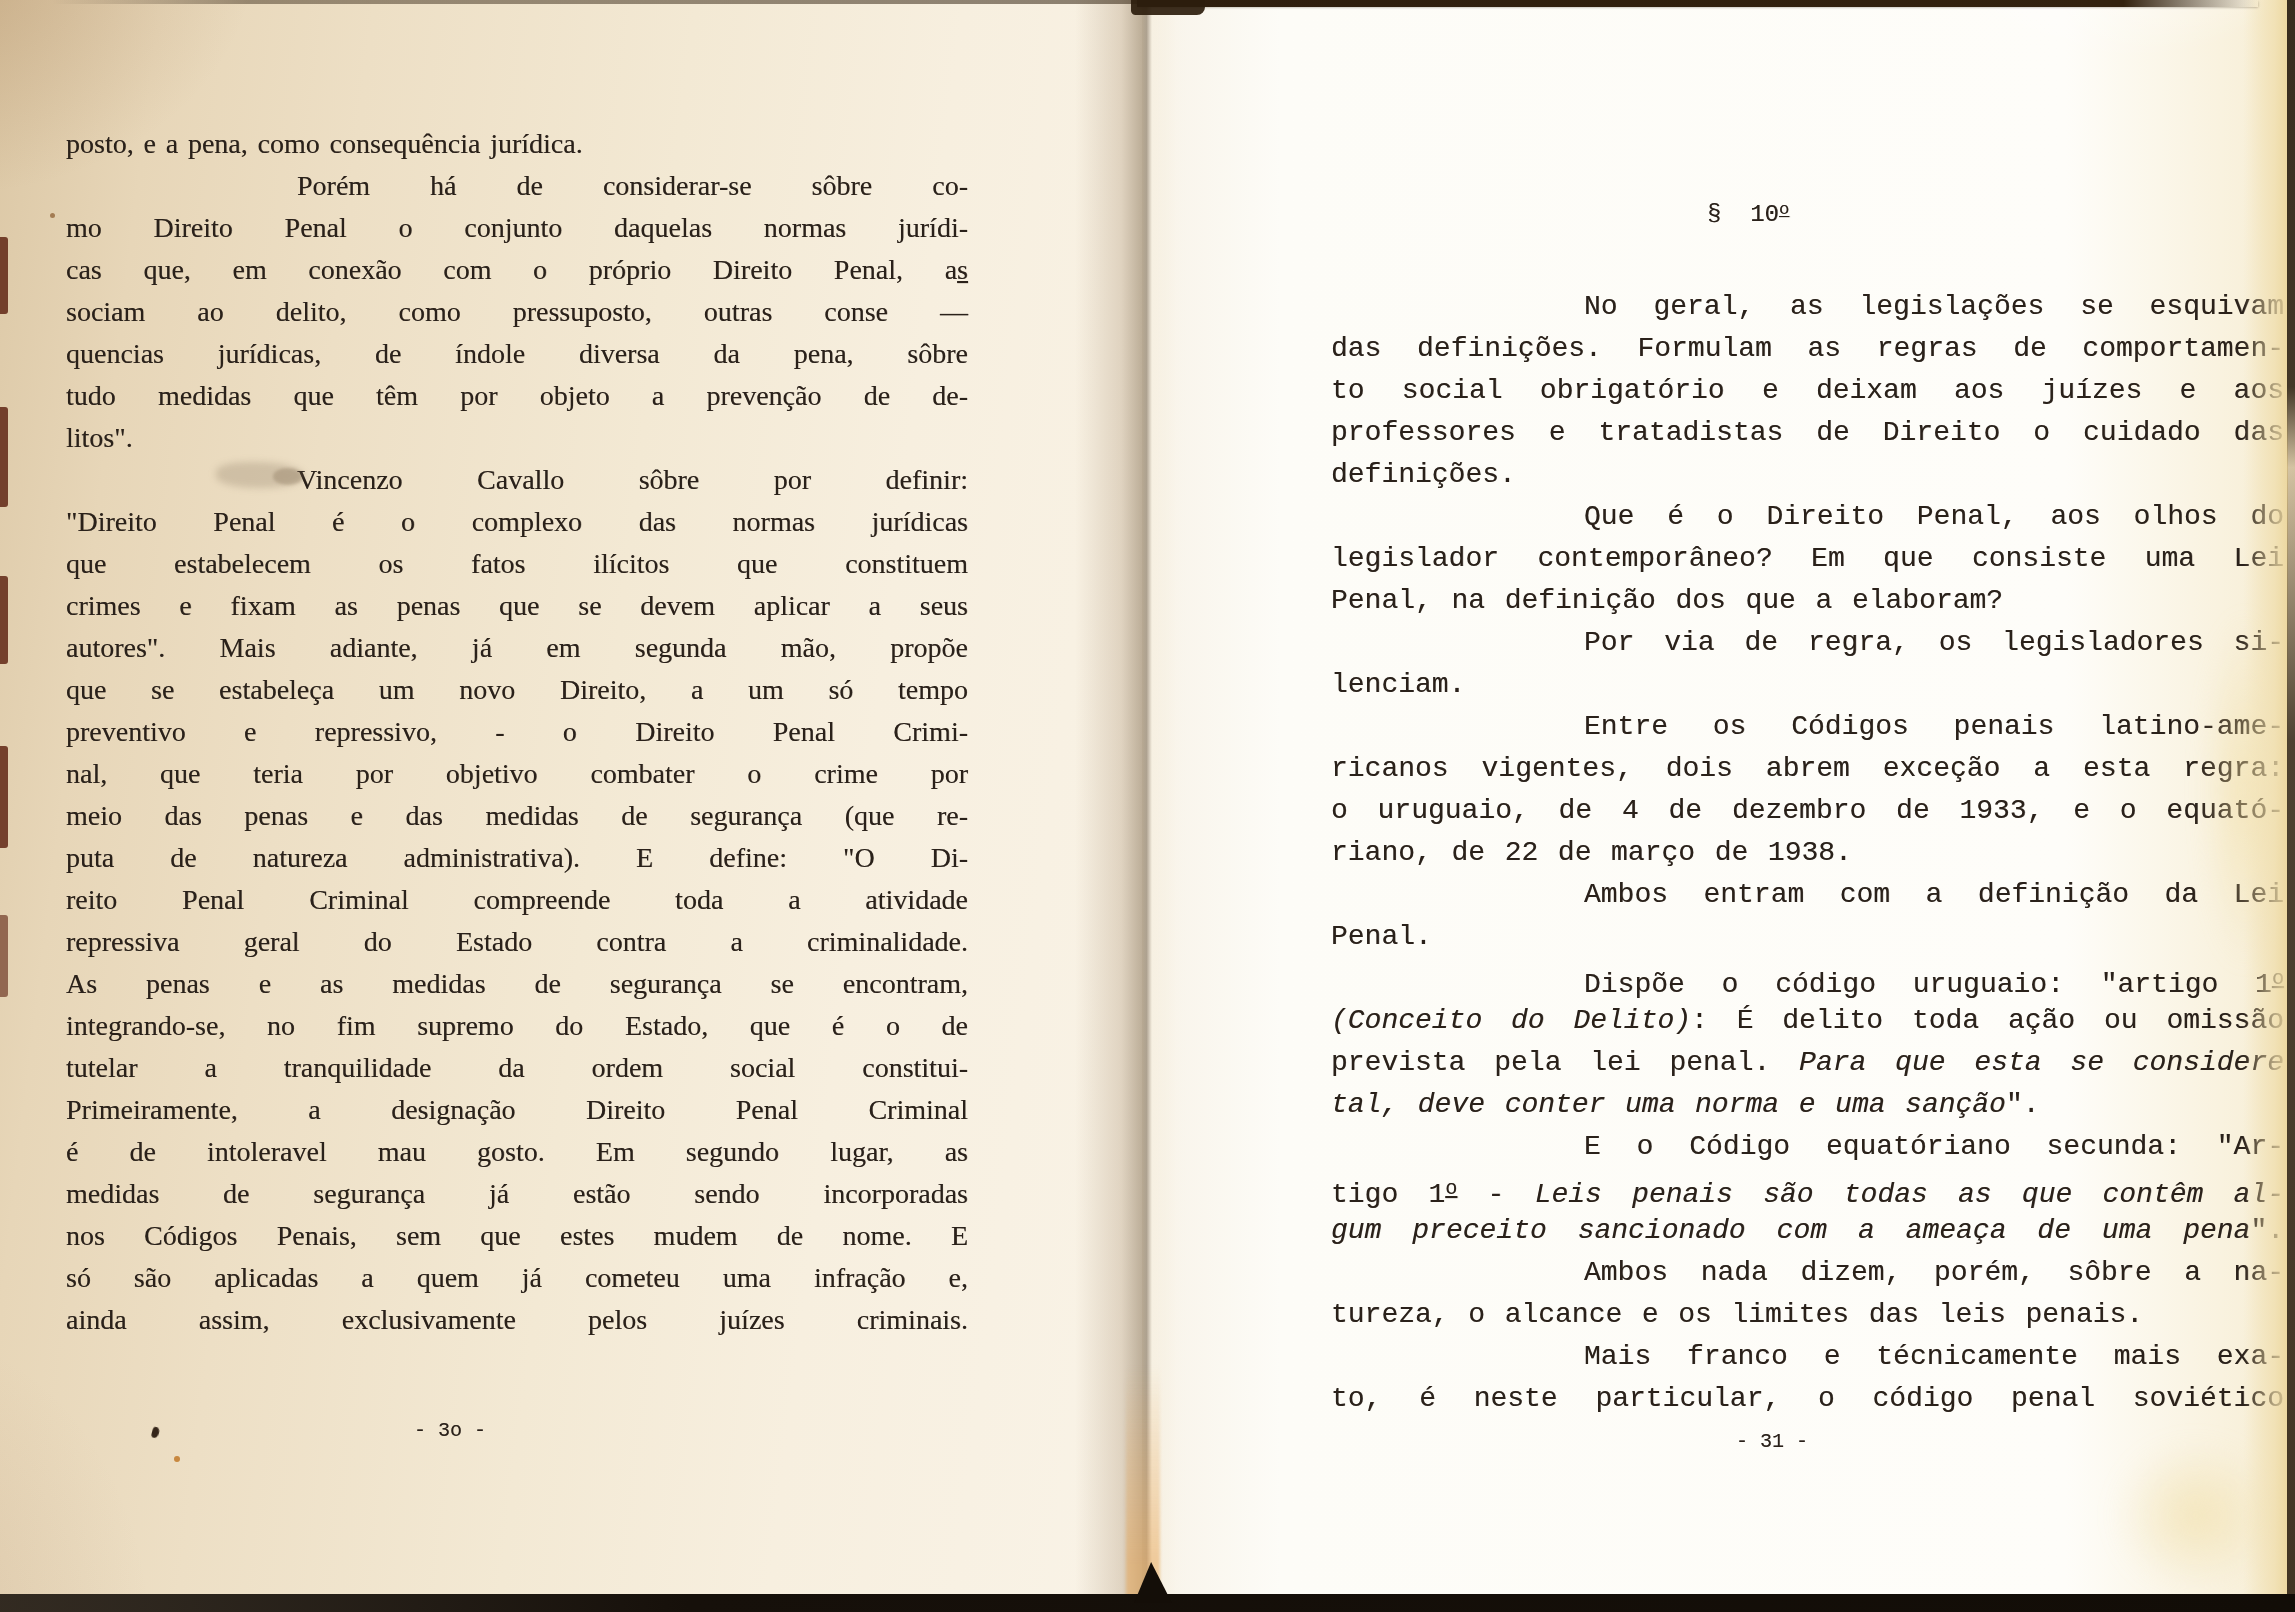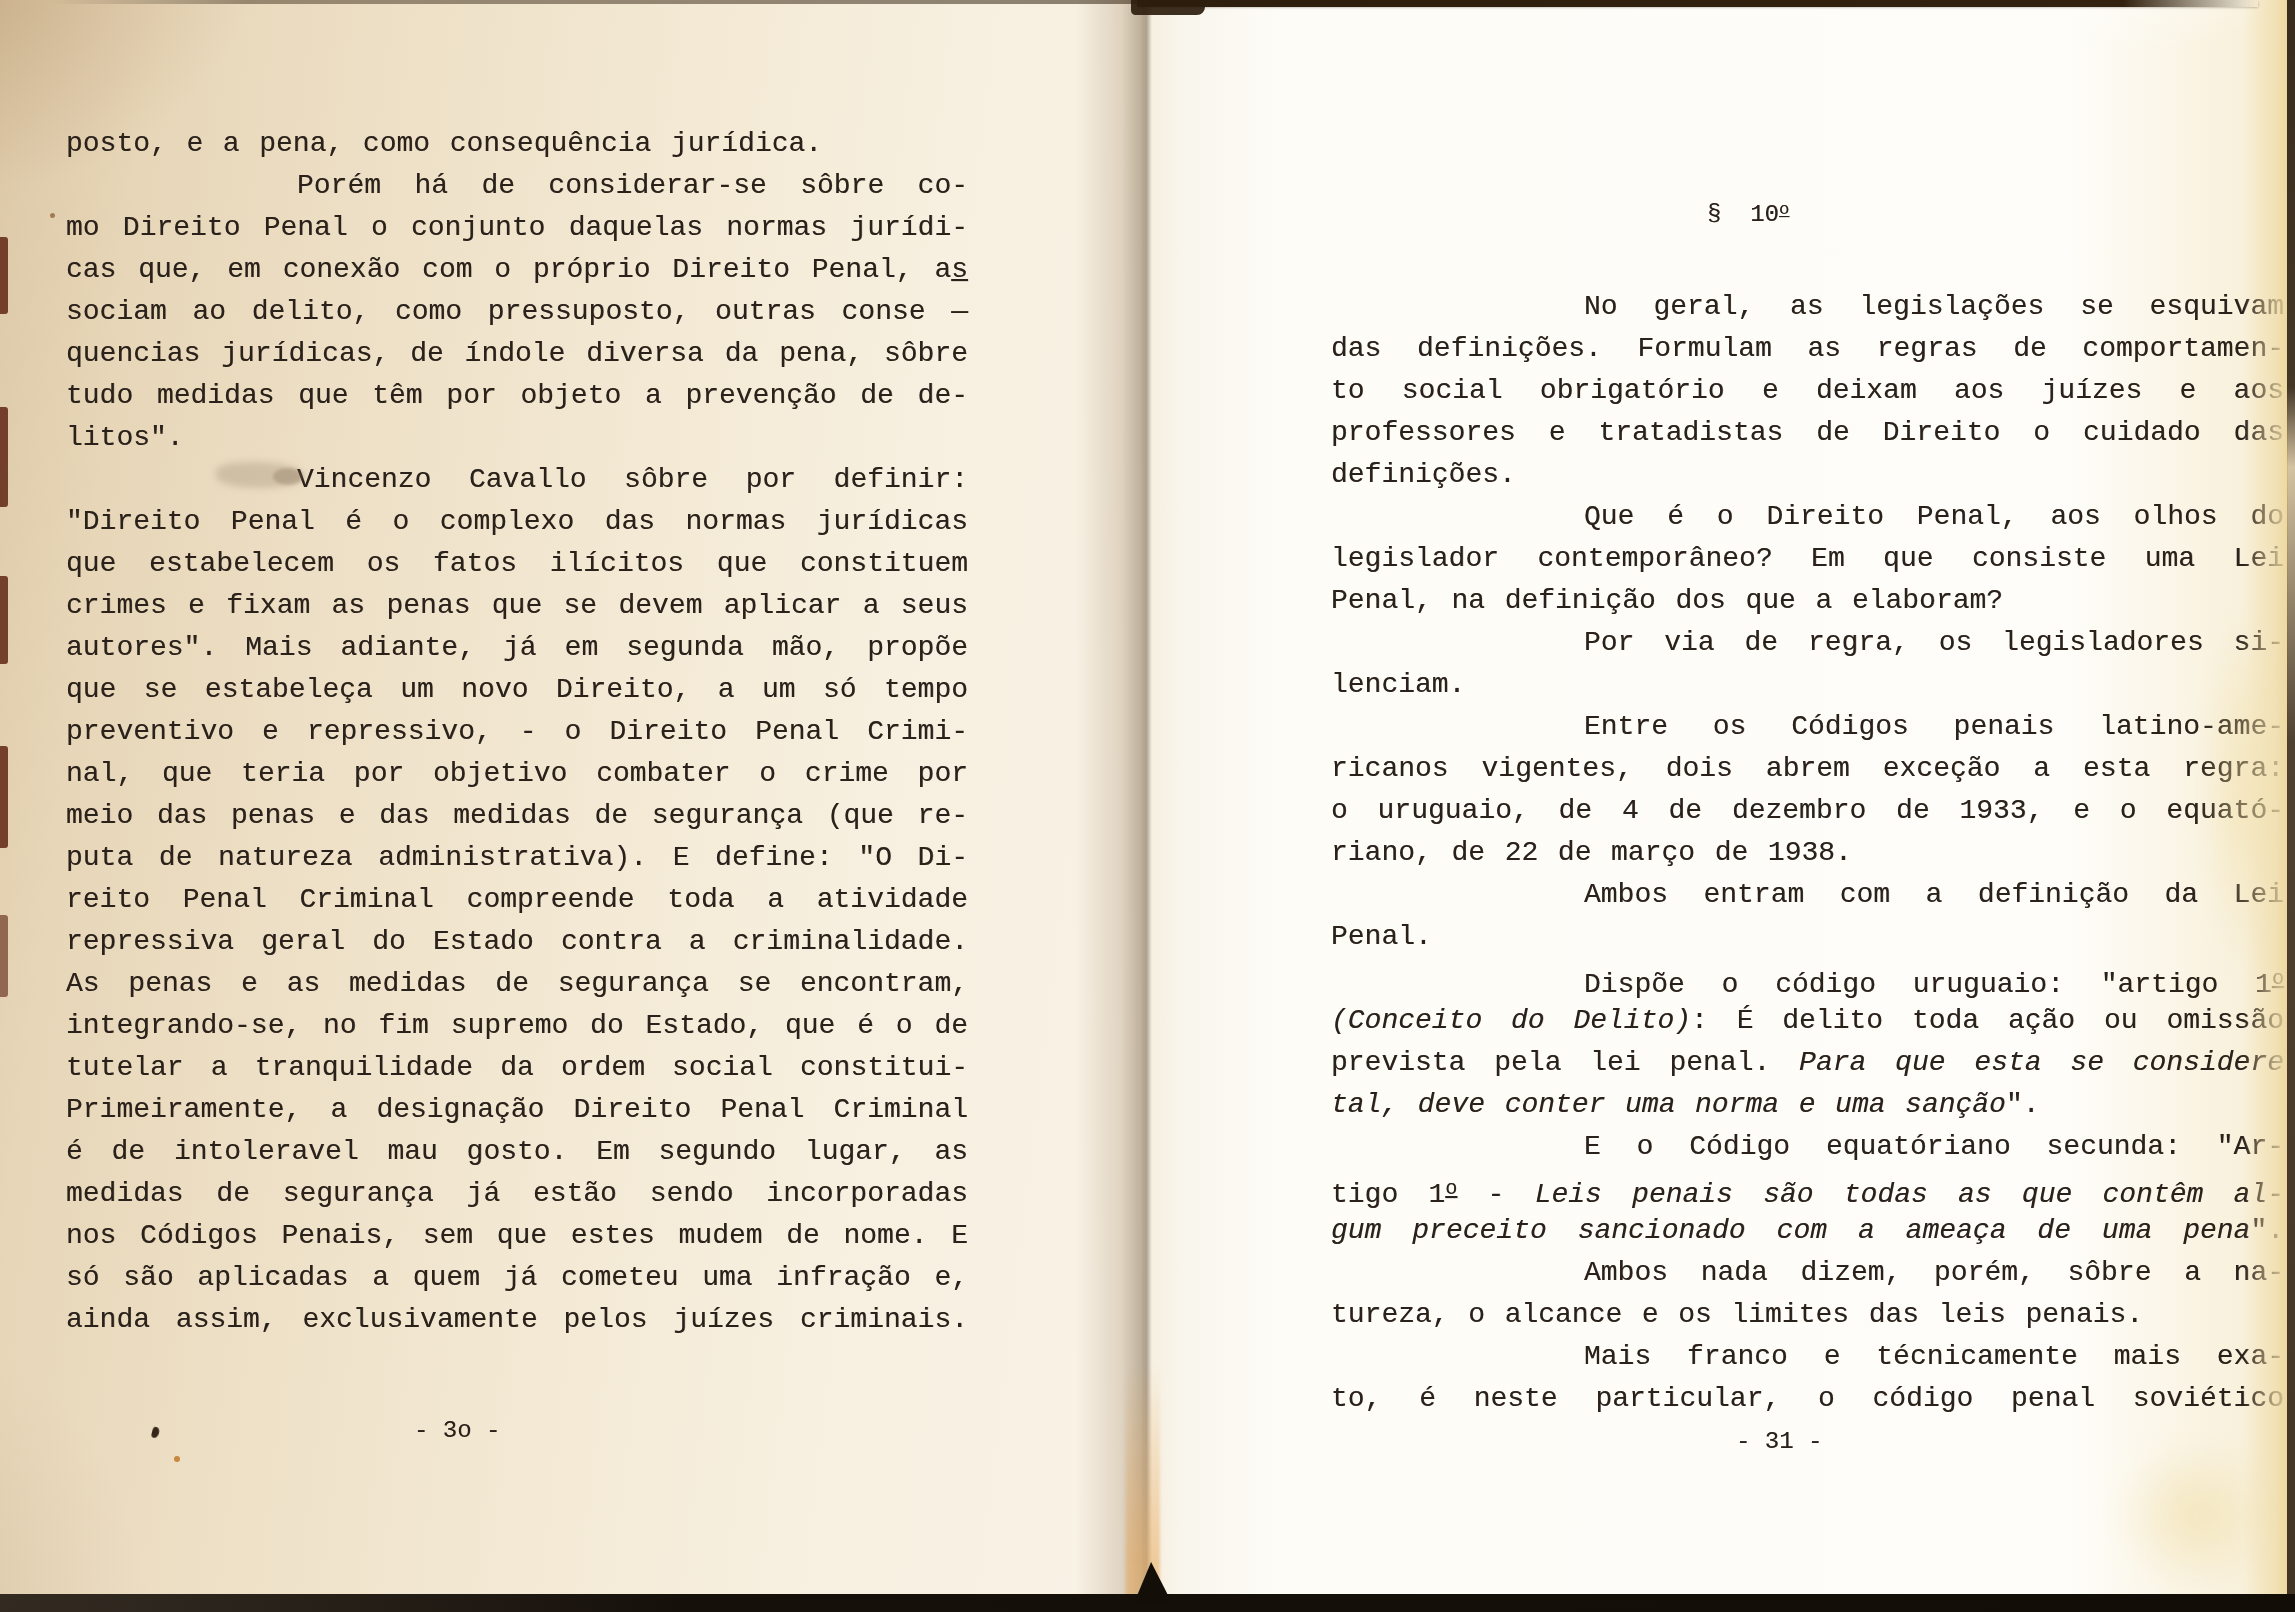--- a/index.html
+++ b/index.html
@@ -103,34 +103,34 @@
     position:absolute;left:152px;top:1427px;width:7px;height:11px;
     background:#35261a;border-radius:45% 55% 60% 40%;transform:rotate(14deg);filter:blur(0.3px);
   }
   .speck-orange{
     position:absolute;left:174px;top:1456px;width:5.8px;height:5.8px;border-radius:50%;
     background:#c27a2a;opacity:.85;filter:blur(0.3px);
   }
   
   .lines{position:absolute;font-size:28px;line-height:42px;
     text-shadow:0.3px 0.3px 0.6px rgba(42,33,26,0.45);word-spacing:0.10em;}
-  .lines-left{left:66px;top:123px;width:902px;--ind:231px;}
+  .lines-left{left:66px;top:123px;width:902px;font-family:Liberation Serif, serif;--ind:231px;}
   .lines-right{left:1331px;top:286px;width:953px;--ind:253px;}
   .ln{height:42px;white-space:normal;}
   .ln.j{text-align:justify;text-align-last:justify;}
   .ln.ind{padding-left:var(--ind);}
   .i{font-style:italic;}
   .u{text-decoration:underline;text-underline-offset:2.3px;}
   .ord{font-size:0.72em;vertical-align:0.38em;text-decoration:underline;text-underline-offset:1.7px;}
   .heading{
     position:absolute;left:1707px;top:189px;font-size:24px;line-height:42px;
     white-space:pre;text-shadow:0.3px 0.3px 0.6px rgba(42,33,26,0.5);
   }
   .pagenum{
-    position:absolute;font-size:24px;line-height:42px;
+    position:absolute;font-size:20px;line-height:42px;
     text-shadow:0.3px 0.3px 0.6px rgba(42,33,26,0.45);white-space:pre;
   }
   .pagenum-left{left:414px;top:1410px;}
   .pagenum-right{left:1736px;top:1421px;}
 </style>
 </head>
 <body>
 
 <div class="book">
 

